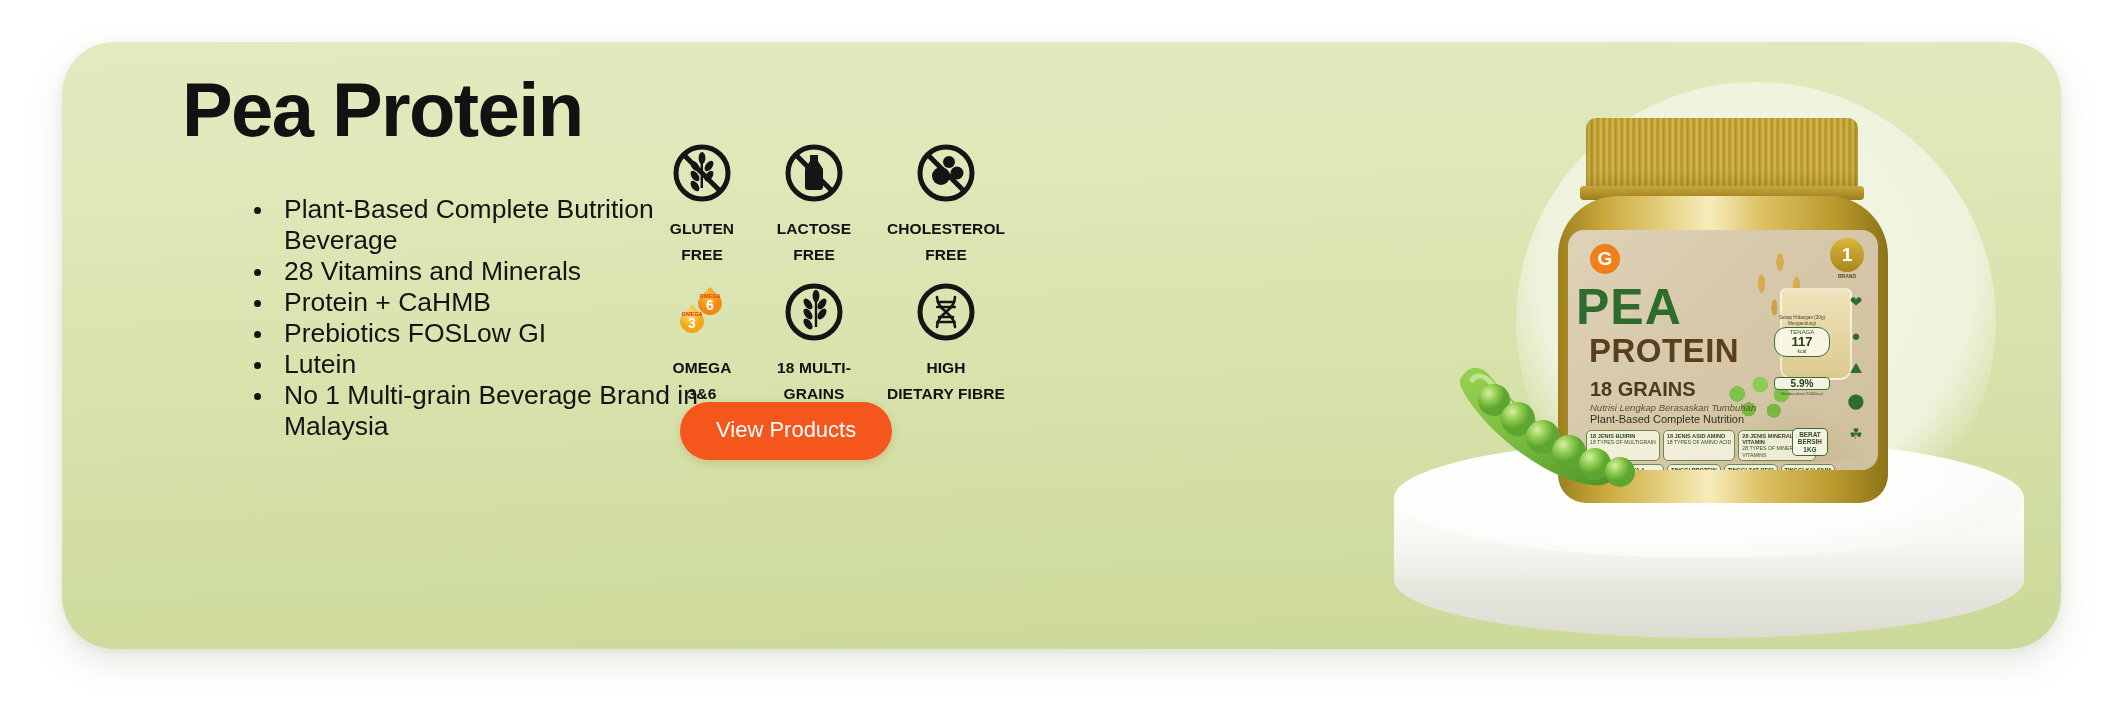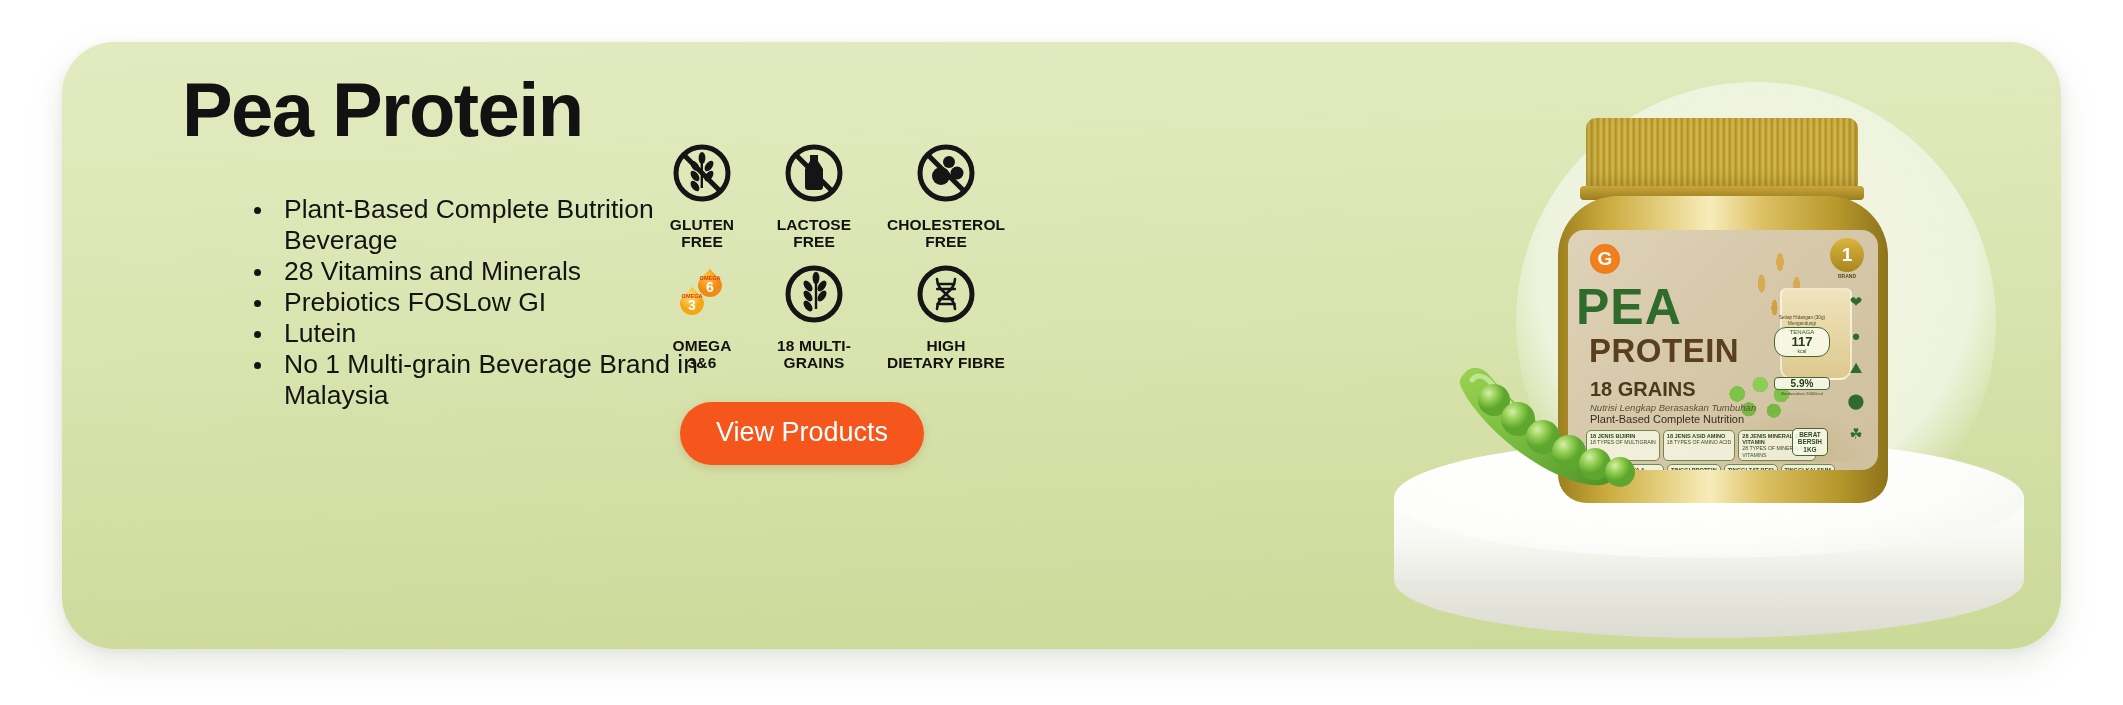--- a/index.html
+++ b/index.html
@@ -51,34 +51,34 @@
     grid-template-columns: 100px 100px 140px;
     column-gap: 12px;
     row-gap: 8px;
   }
   .feature { text-align: center; }
   .feature .glyph {
     height: 72px; display: flex; align-items: center; justify-content: center;
   }
   .feature .cap {
     margin-top: 7px;
-    font-size: 15.5px; font-weight: 700; line-height: 17px;
+    font-size: 15.5px; font-weight: 700; line-height: 26px;
     color: #111; letter-spacing: .1px;
     white-space: pre-line;
   }
 
   
   .cta {
     position: absolute; left: 618px; top: 360px;
     background: #f4561b;
     color: #fff;
     border: none;
     border-radius: 40px;
     padding: 15px 36px 17px;
-    font-size: 27px; font-weight: 500;
+    font-size: 22px; font-weight: 500;
     font-family: "Liberation Sans", sans-serif;
     cursor: pointer;
     box-shadow: 0 3px 8px rgba(150,70,20,.20);
   }
 
   
   .scene { position: absolute; left: 1380px; top: 40px; width: 743px; height: 665px; }
   .halo {
     position: absolute; left: 136px; top: 42px;
     width: 480px; height: 480px; border-radius: 50%;
@@ -246,20 +246,21 @@
 
 <div class="stage">
 
   <div class="banner">
 
     <div class="headline">Pea Protein</div>
 
     <div class="bullets">
       <div class="bullet">Plant-Based Complete Butrition Beverage</div>
       <div class="bullet">28 Vitamins and Minerals</div>
+      <div class="bullet">Protein + CaHMB</div>
       <div class="bullet">Prebiotics FOSLow GI</div>
       <div class="bullet">Lutein</div>
       <div class="bullet">No 1 Multi-grain Beverage Brand in Malaysia</div>
     </div>
 
     <div class="features">
 
       <div class="feature">
         <div class="glyph">
           <svg width="62" height="62" viewBox="0 0 62 62">

